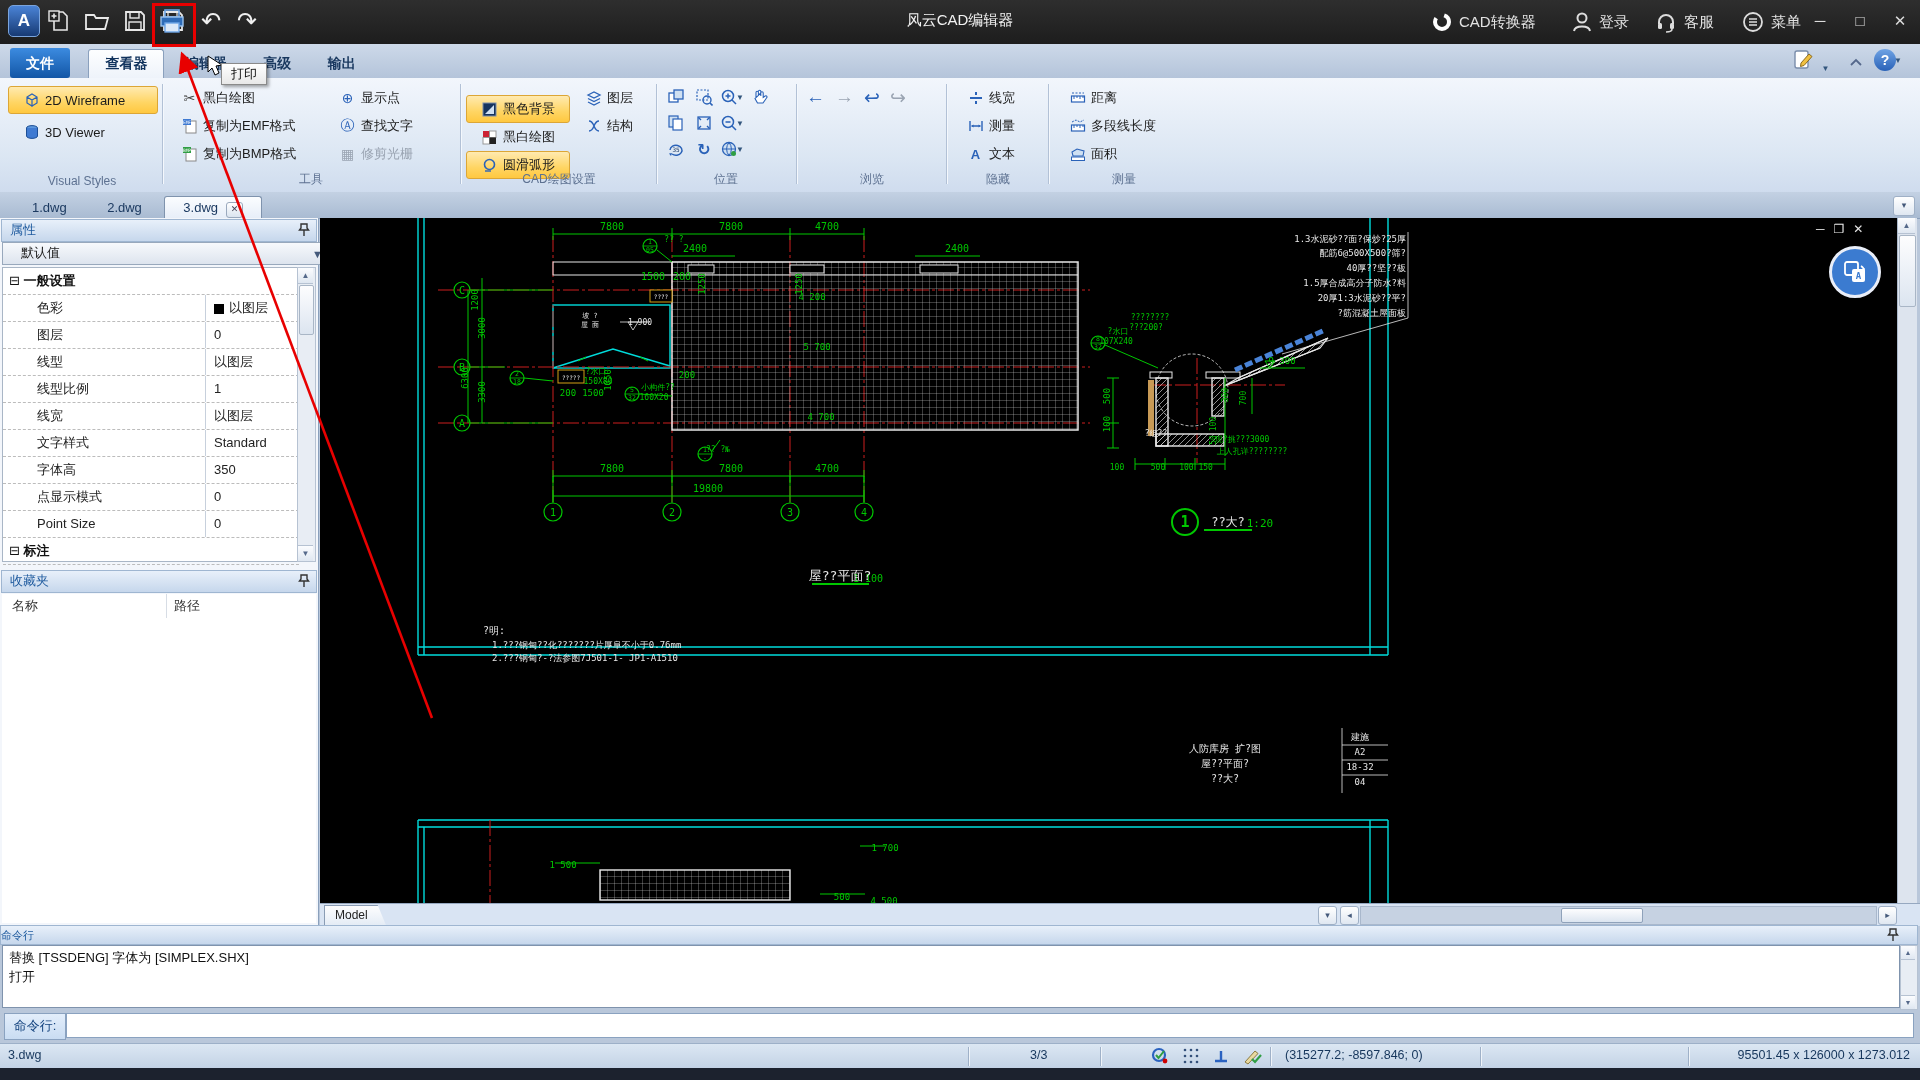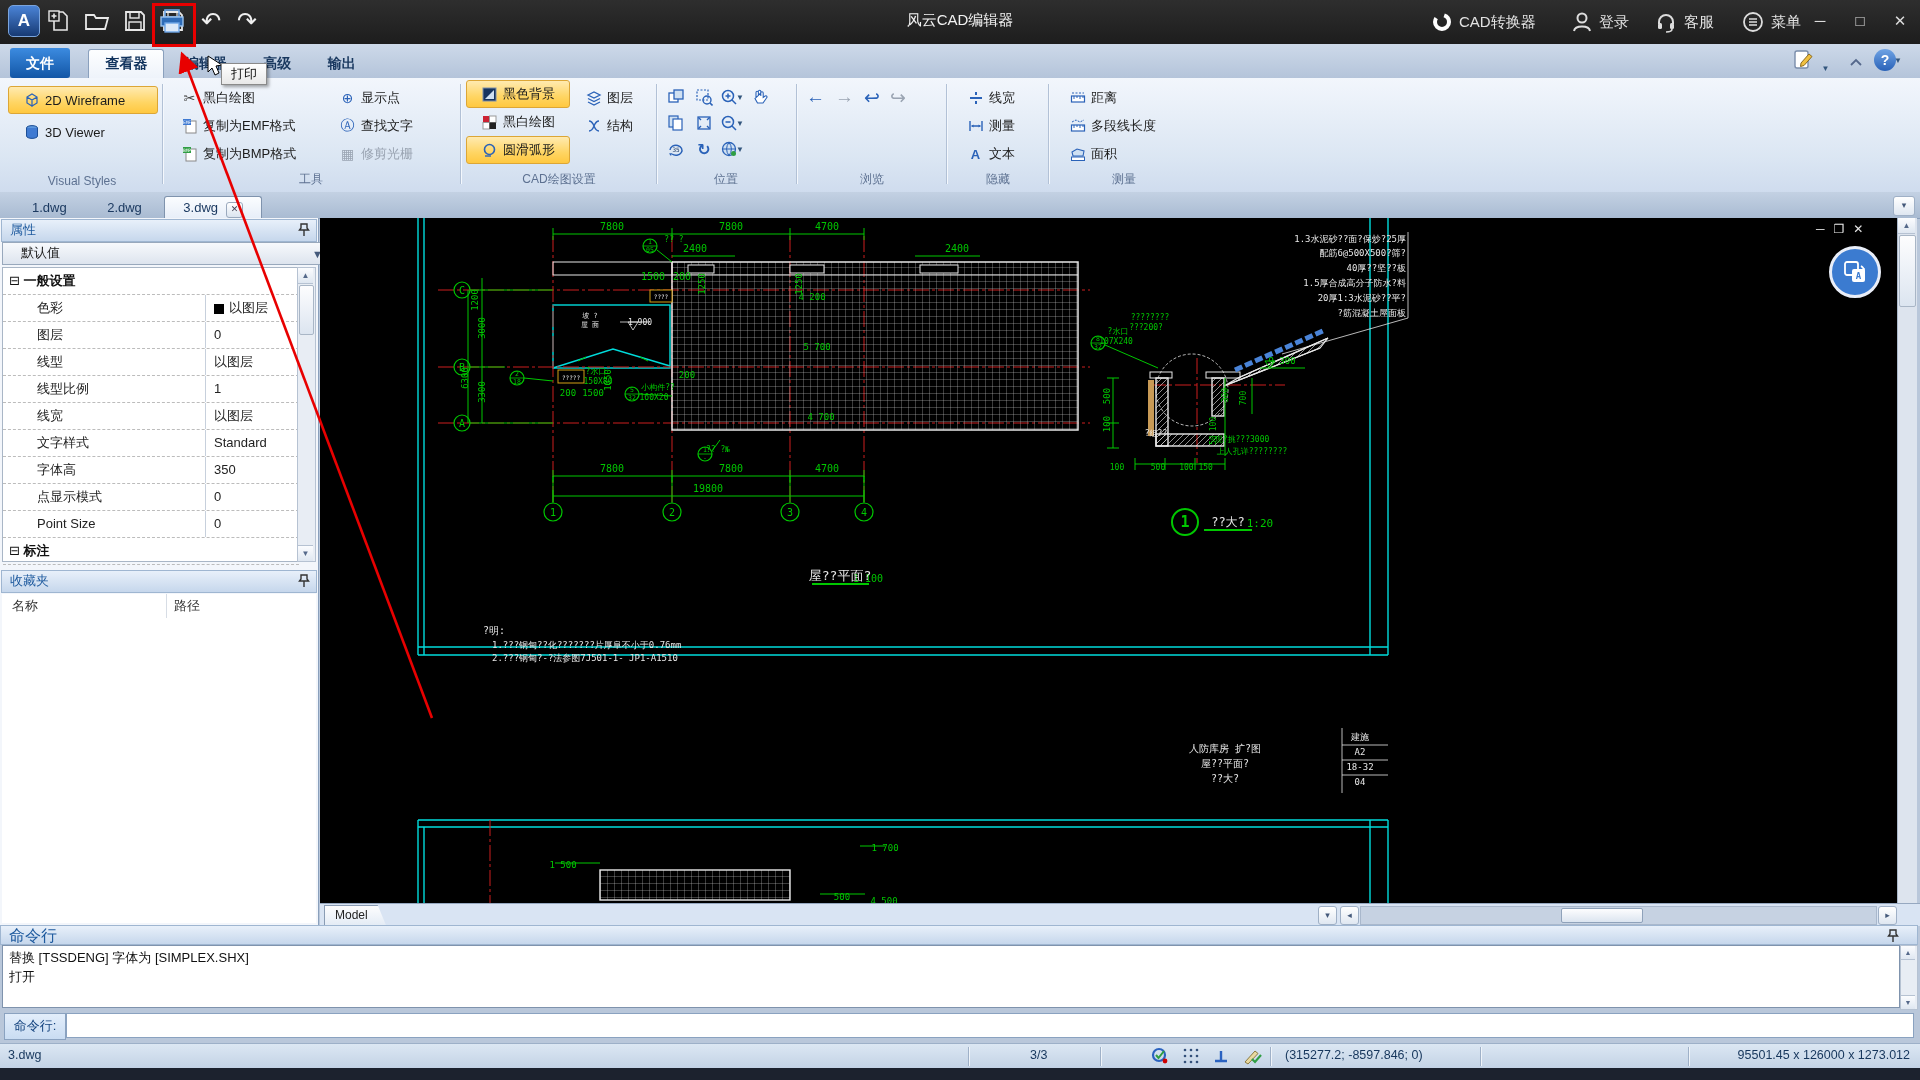--- a/index.html
+++ b/index.html
@@ -51,21 +51,21 @@
   
   #canvas{left:320px;top:218px;width:1577px;height:685px;background:#000;}
   #vscroll{left:1897px;top:218px;width:19px;height:685px;background:#dde4ee;border-left:1px solid #aab8ca;}
   
   #modelrow{left:320px;top:903px;width:1600px;height:22px;background:#d9e4f3;border-top:1px solid #96a8c0;}
   #modeltab{position:absolute;left:4px;top:1px;height:20px;padding:0 18px 0 10px;background:linear-gradient(#fdfdfe,#e3ebf5);border:1px solid #8a9cb4;font-size:12px;line-height:19px;color:#222;clip-path:polygon(0 0,calc(100% - 9px) 0,100% 100%,0 100%);}
   .hsbtn{position:absolute;top:2px;width:17px;height:17px;background:linear-gradient(#fff,#dfe7f1);border:1px solid #9fb0c6;border-radius:3px;font-size:9px;color:#44597a;text-align:center;line-height:16px;}
   #hstrack{position:absolute;left:1040px;top:2px;width:515px;height:17px;background:#c6d2e2;border:1px solid #a9b8cc;}
   #hsthumb{position:absolute;left:200px;top:1px;width:80px;height:13px;background:linear-gradient(#fdfdfe,#dce5f0);border:1px solid #8fa2ba;border-radius:2px;}
   
-  #cmdhead{left:0;top:925px;width:1918px;height:20px;background:linear-gradient(#e8f0fa,#c6d7ec);border:1px solid #9fb6d1;line-height:19px;font-size:16px;color:#1e5a9e;padding-left:8px;box-sizing:border-box;}
+  #cmdhead{left:0;top:925px;width:1918px;height:20px;background:linear-gradient(#e8f0fa,#c6d7ec);border:1px solid #9fb6d1;line-height:19px;font-size:11px;color:#1e5a9e;box-sizing:border-box;}
   #cmdlog{left:2px;top:945px;width:1898px;height:63px;background:#fff;border:1px solid #7f93ad;font-size:13px;color:#111;padding:2px 6px;box-sizing:border-box;line-height:19px;}
   #logscroll{left:1900px;top:945px;width:16px;height:63px;background:#e8edf4;border:1px solid #b6c2d2;}
   #cmdlabel{left:4px;top:1013px;width:60px;height:25px;background:linear-gradient(#e3eefb,#c9dcf2);border:1px solid #8aa2c0;font-size:13px;color:#14437e;line-height:24px;text-align:center;}
   #cmdinput{left:66px;top:1013px;width:1848px;height:25px;background:#fff;border:1px solid #8aa2c0;box-sizing:border-box;font-size:13px;padding:0 4px;}
   
   #statusbar{left:0;top:1043px;width:1920px;height:25px;background:linear-gradient(#dce7f3,#c2d2e5);border-top:1px solid #9db0c8;font-size:12.5px;color:#16365c;}
   .ssep{position:absolute;top:3px;width:1px;height:19px;background:#9fb1c8;border-right:1px solid #f0f5fa;}
   #footer{left:0;top:1068px;width:1920px;height:12px;background:#1c222e;}
   
   #redbox{left:152px;top:3px;width:38px;height:38px;border:3px solid #e80000;}
@@ -243,21 +243,21 @@
         <div class="rbtn dis">
           <span class="ic16" style="color:#9aa4b2">▦</span>
           <span>修剪光栅</span>
         </div>
       </div>
       <div class="rglabel">工具</div>
     </div>
     <div class="rsep" style="left:460px"></div>
 
     <div class="rgroup" style="left:466px;width:186px">
-      <div style="position:absolute;left:0;top:2px">
+      <div style="position:absolute;left:0;top:17px">
         <div class="rbtn hl">
           <span class="ic16">
               <svg width="15" height="15" viewBox="0 0 15 15">
                 <rect x="1" y="1" width="13" height="13" fill="#16345f" stroke="#7a8dab"></rect>
                 <path d="M3 12L12 3v9z" fill="#cfe0f2"></path>
               </svg>
             </span>
           <span>黑色背景</span>
         </div>
         <div class="rbtn">

